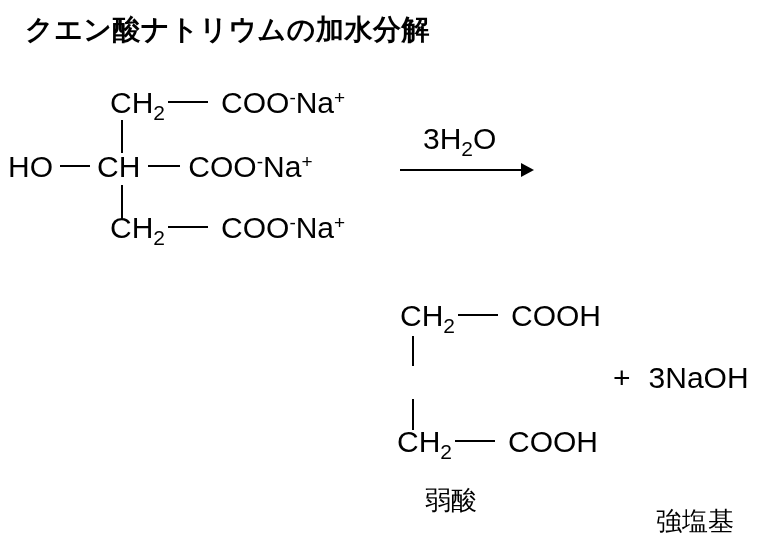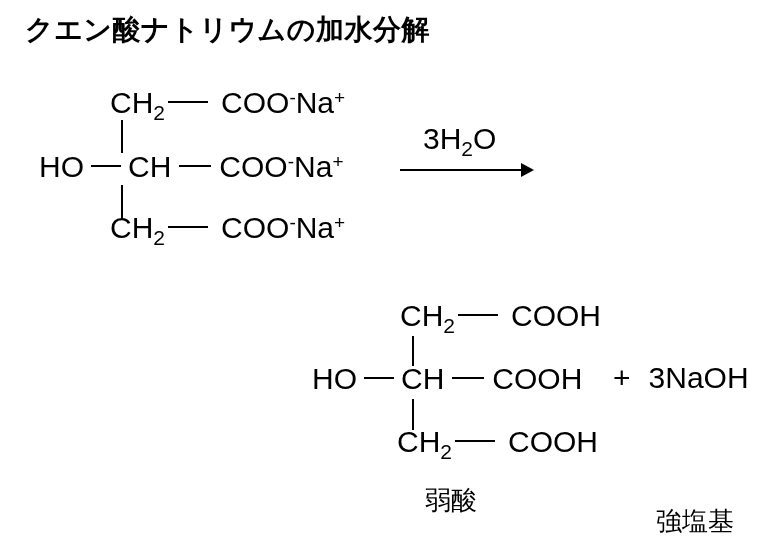--- a/index.html
+++ b/index.html
@@ -35,34 +35,33 @@
 </style>
 </head>
 <body>
 
 <div class="canvas">
 
   <div class="title">クエン酸ナトリウムの加水分解</div>
 
   <div class="frow" style="left:110px;top:88px"><span>CH</span><span class="sub">2</span><span class="bond bond-a"></span><span>COO</span><span class="sup">-</span><span>Na</span><span class="sup">+</span></div>
 
-  <div class="frow" style="left:39px;top:152px"><span>HO</span><span class="bond bond-b"></span><span>CH</span><span class="bond bond-c"></span><span>COO</span><span class="sup">-</span><span>Na</span><span class="sup">+</span></div>
+  <div class="frow" style="left:8px;top:152px"><span>HO</span><span class="bond bond-b"></span><span>CH</span><span class="bond bond-c"></span><span>COO</span><span class="sup">-</span><span>Na</span><span class="sup">+</span></div>
 
   <div class="frow" style="left:110px;top:213px"><span>CH</span><span class="sub">2</span><span class="bond bond-a"></span><span>COO</span><span class="sup">-</span><span>Na</span><span class="sup">+</span></div>
 
   <div class="vbond" style="left:121px;top:120px;height:33px"></div>
   <div class="vbond" style="left:121px;top:185px;height:35px"></div>
 
   <div class="frow" style="left:423px;top:124px"><span>3H</span><span class="sub">2</span><span>O</span></div>
   <div class="arrow-line"></div>
   <div class="arrow-head"></div>
 
   <div class="frow" style="left:400px;top:301px"><span>CH</span><span class="sub">2</span><span class="bond bond-a"></span><span>COOH</span></div>
 
-  <div class="frow" style="left:312px;top:364px"><span>HO</span><span class="bond bond-b"></span><span>CH</span><span class="bond bond-c"></span><span>COOH</span></div>
 
   <div class="frow" style="left:397px;top:427px"><span>CH</span><span class="sub">2</span><span class="bond bond-a"></span><span>COOH</span></div>
 
   <div class="vbond" style="left:412px;top:336px;height:30px"></div>
   <div class="vbond" style="left:412px;top:399px;height:31px"></div>
 
   <div class="plus-row"><span>+</span><span class="naoh">3NaOH</span></div>
 
   <div class="jlabel" style="left:425px;top:487px">弱酸</div>
   <div class="jlabel" style="left:656px;top:508px">強塩基</div>

